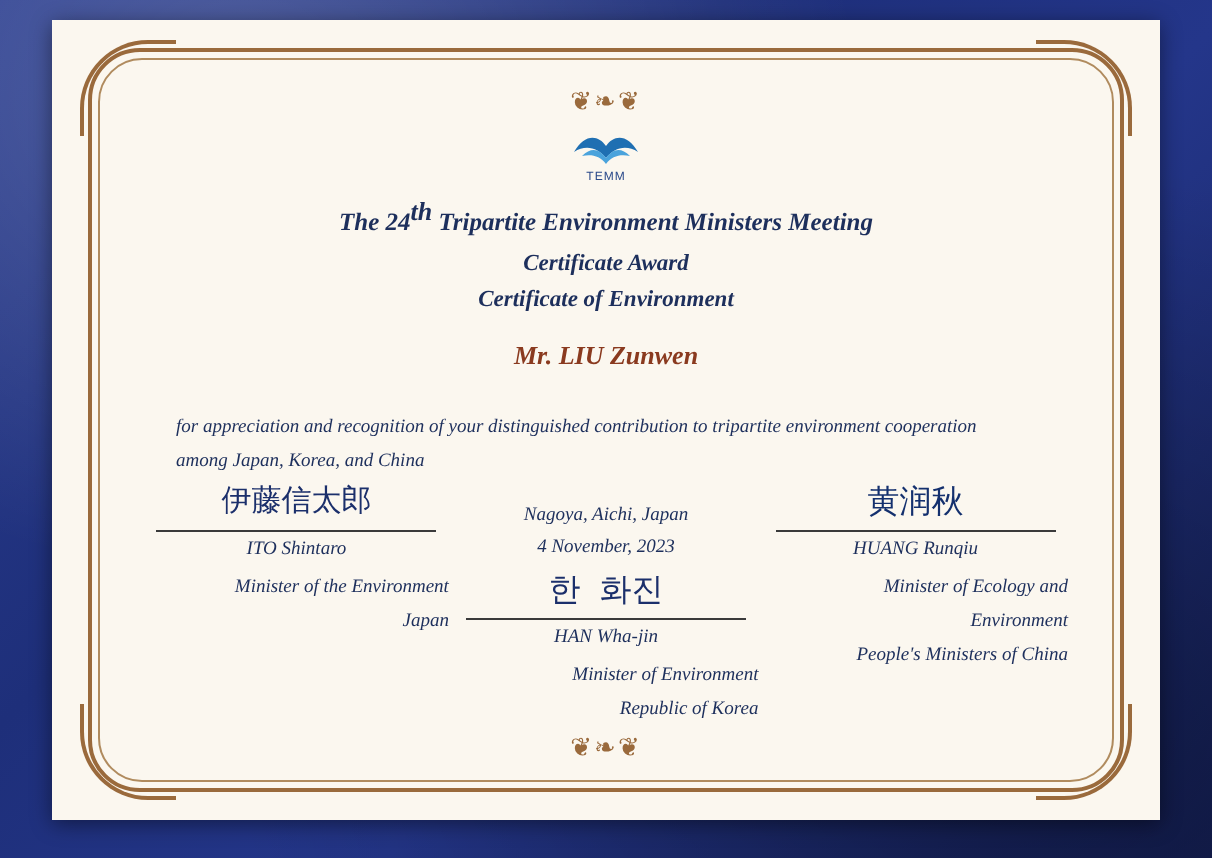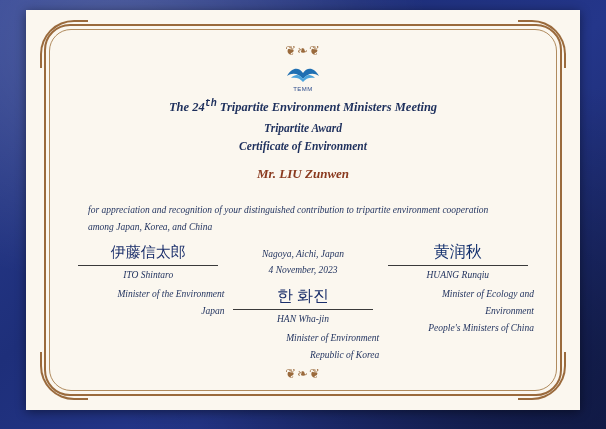--- a/index.html
+++ b/index.html
@@ -116,21 +116,21 @@
     margin-top: -2px;
   }
 
   .title {
     margin-top: 6px;
     font-size: 12.5px;
     font-weight: bold;
     font-style: italic;
     color: #1d2f5c;
   }
-  .title sup { font-size: 10px; vertical-align: super; font-family: Liberation Mono, monospace; }
+  .title sup { font-size: 13px; vertical-align: super; }
 
   .subtitle {
     margin-top: 7px;
     font-size: 11.5px;
     font-weight: bold;
     font-style: italic;
     color: #1d2f5c;
   }
   .subtitle2 {
     margin-top: 6px;
@@ -187,21 +187,21 @@
   }
   .sig-block {
     width: 33%;
     text-align: center;
   }
   .sig-mark {
     height: 26px;
     position: relative;
     color: #1b2f6b;
     font-size: 15px;
-    font-family: Liberation Serif, serif;
+    font-family: Liberation Mono, monospace;
     line-height: 26px;
     white-space: nowrap;
     overflow: hidden;
   }
   .sig-mark.korean { font-size: 16px; margin-top: 44px; }
   .sig-mark.china { color: #14306e; font-size: 16px; }
   .sig-rule {
     width: 140px;
     margin: 0 auto;
     border-top: 1px solid #3a3a3a;
@@ -247,21 +247,21 @@
           <path d="M4 13 C 9 4, 16 4, 20 10 C 24 4, 31 4, 36 13 C 30 9, 24 11, 20 16 C 16 11, 10 9, 4 13 Z" fill="#1f6fb2"></path>
           <path d="M8 15 C 13 10, 17 12, 20 16 C 23 12, 27 10, 32 15 C 27 14, 23 15, 20 19 C 17 15, 13 14, 8 15 Z" fill="#4aa3dc"></path>
         </svg>
       </div>
       <div class="logo-text">TEMM</div>
 
       <div class="title">
         <span>The 24</span><sup>th</sup><span> Tripartite Environment Ministers Meeting</span>
       </div>
 
-      <div class="subtitle">Tripartite Award</div>
+      <div class="subtitle">Certificate Award</div>
       <div class="subtitle2">Certificate of Environment</div>
 
       <div class="recipient">Mr. LIU Zunwen</div>
 
       <div class="citation">
         <div>for appreciation and recognition of your distinguished contribution to tripartite environment cooperation</div>
         <div>among Japan, Korea, and China</div>
       </div>
 
       <div class="place">Nagoya, Aichi, Japan</div>

